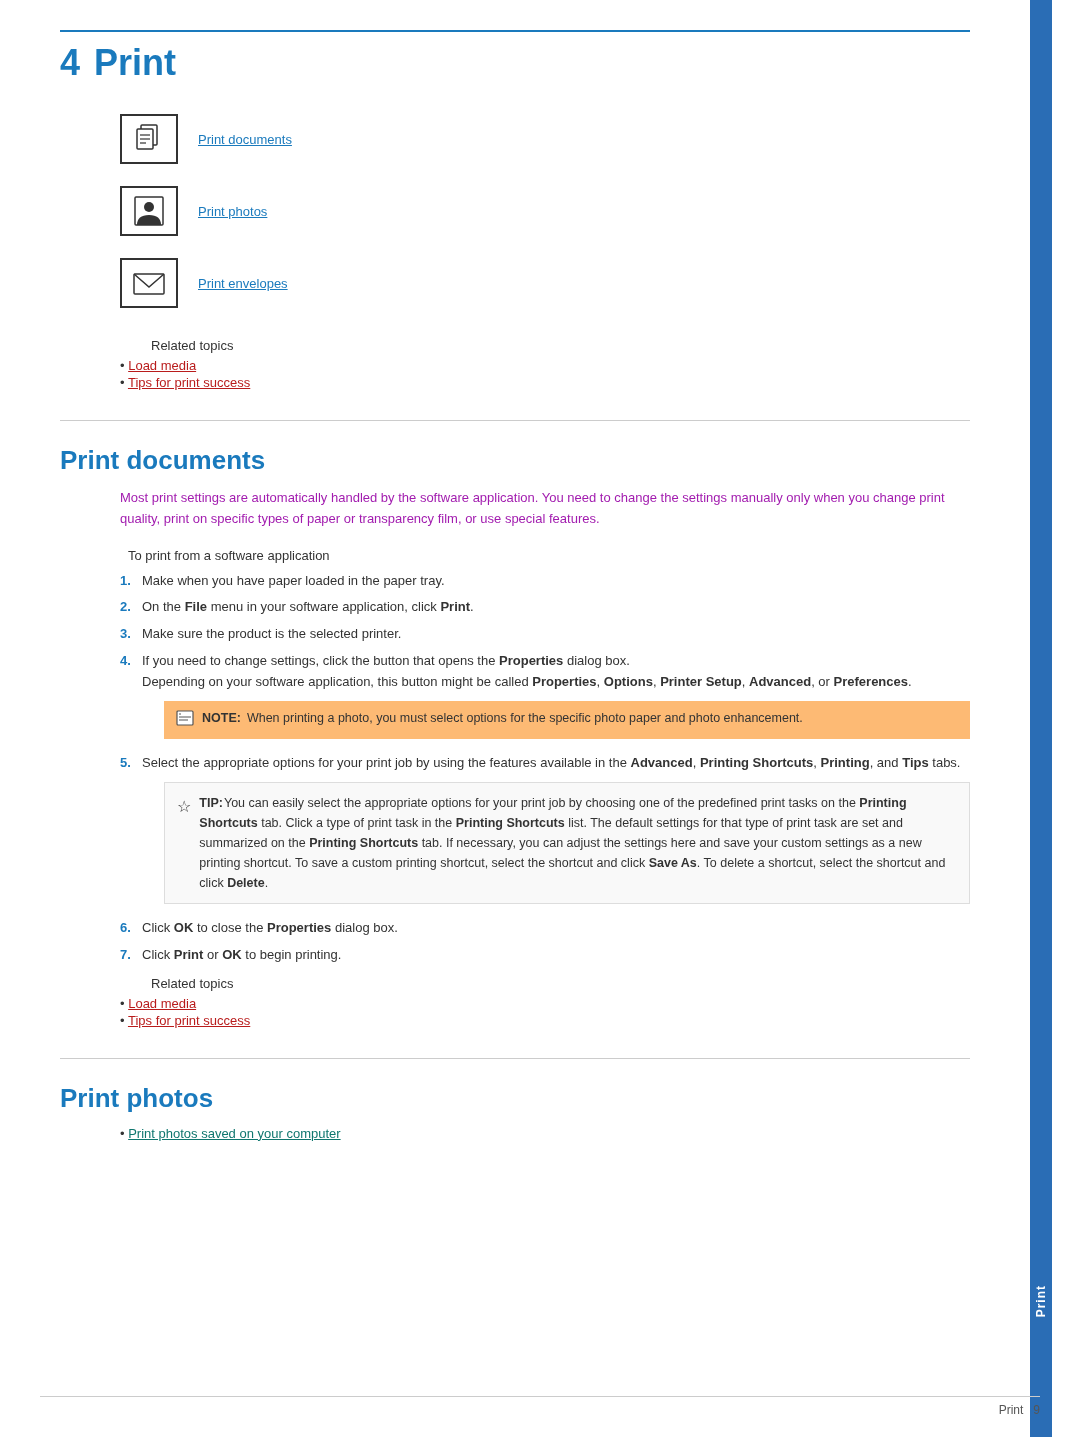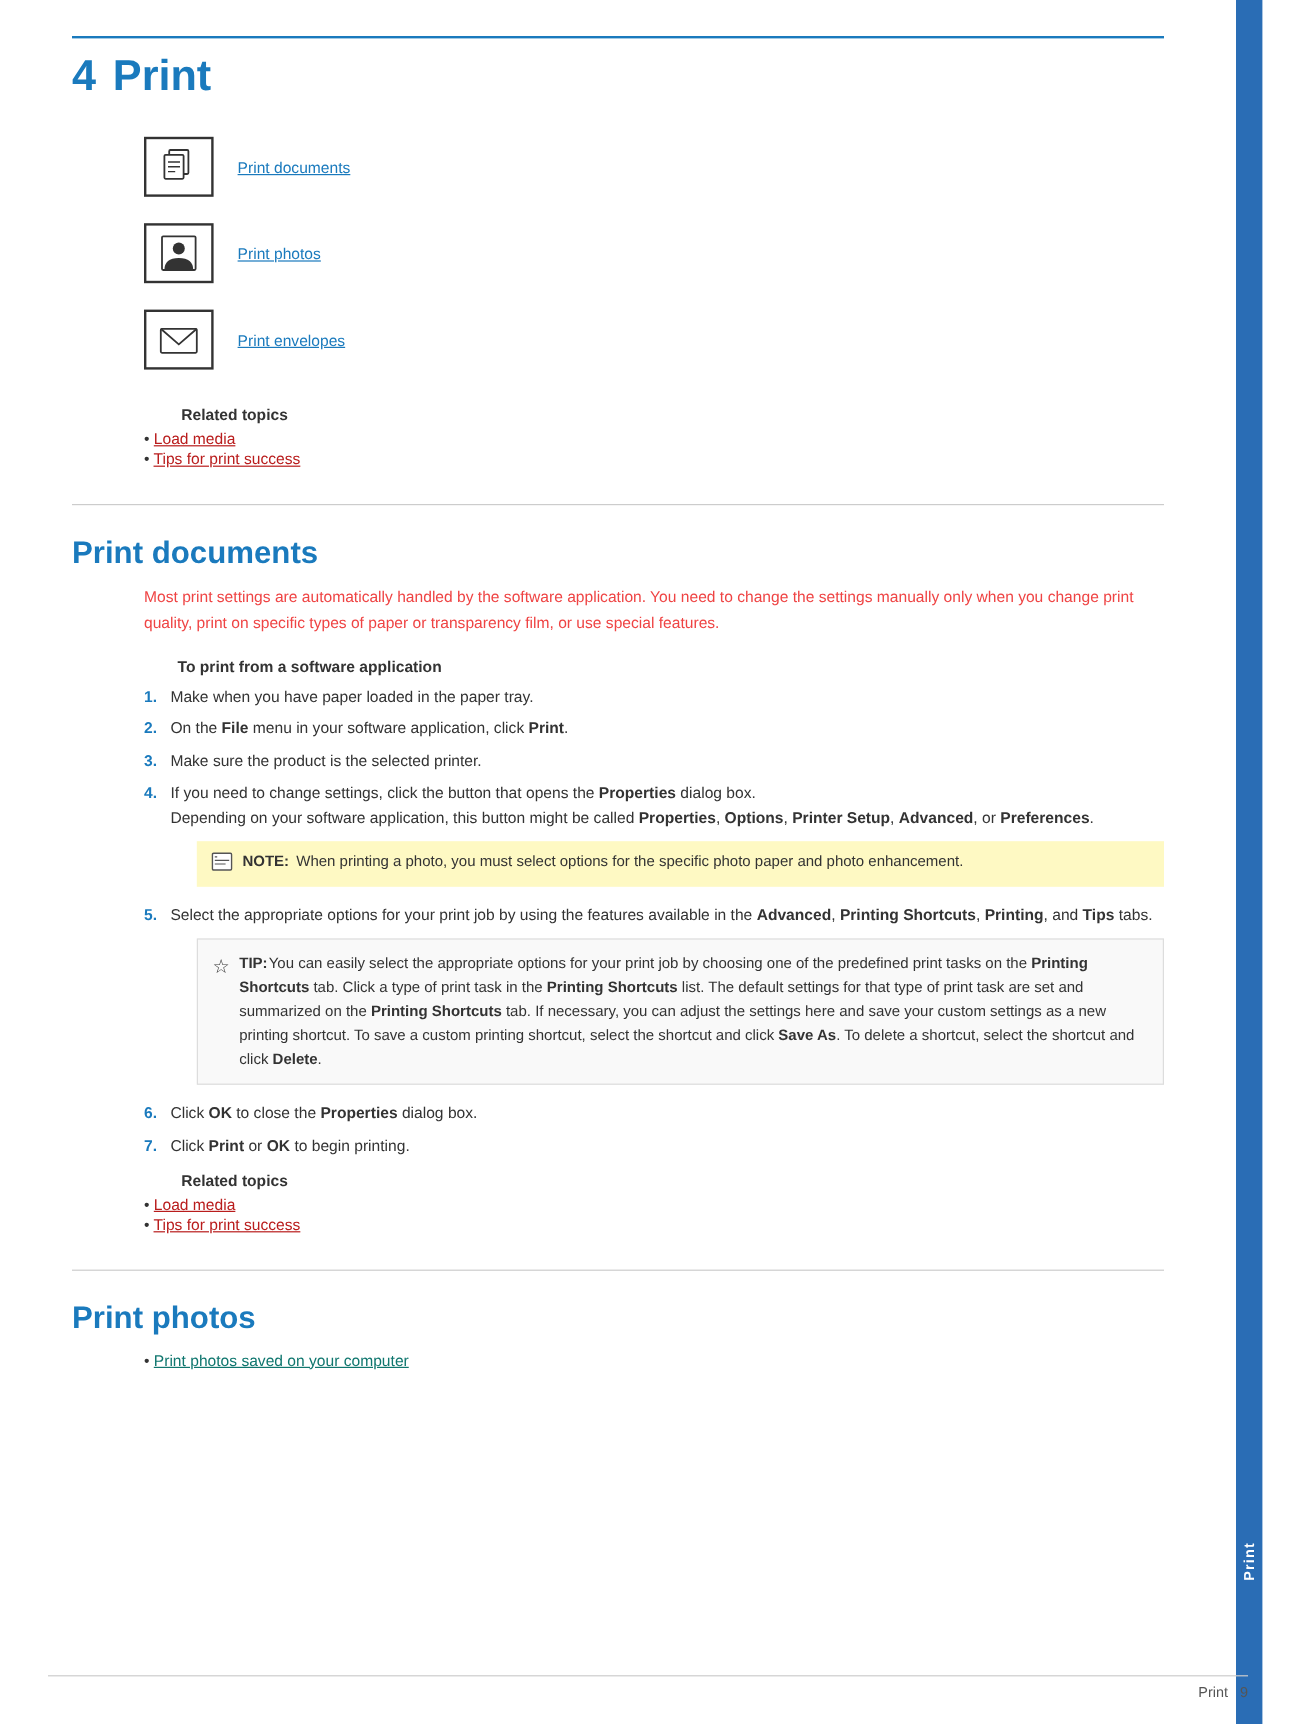--- a/index.html
+++ b/index.html
@@ -82,21 +82,21 @@
       cursor: pointer;
     }
 
     
     .related-topics {
       margin-left: 60px;
       margin-bottom: 30px;
     }
 
     .related-topics-title {
-      font-weight: bold;
+      font-weight: normal;
       font-size: 13px;
       margin-bottom: 5px;
       padding-left: 31px;
     }
 
     .related-topics ul {
       list-style: none;
       padding-left: 0;
     }
 
@@ -122,29 +122,29 @@
       font-weight: bold;
       color: #1a7abd;
       margin-bottom: 12px;
     }
 
     .section-intro {
       font-size: 13px;
       line-height: 1.6;
       margin-left: 60px;
       margin-bottom: 18px;
-      color: #ef4444;
+      color: #a21caf;
     }
 
     
     .subheading {
-      font-weight: bold;
+      font-weight: normal;
       font-size: 13px;
       margin-bottom: 8px;
-      margin-left: 88px;
+      margin-left: 68px;
     }
 
     
     .numbered-list {
       margin-left: 60px;
       padding-left: 0;
       list-style: none;
       margin-bottom: 10px;
     }
 
@@ -161,21 +161,21 @@
       min-width: 22px;
       flex-shrink: 0;
     }
 
     .numbered-list li .content {
       flex: 1;
     }
 
     
     .note-box {
-      background: #fef9c3;
+      background: #fdba74;
       border: none;
       margin: 8px 0 8px 22px;
       padding: 8px 12px;
       font-size: 12.5px;
       line-height: 1.5;
       display: flex;
       align-items: flex-start;
     }
 
     .note-icon {

